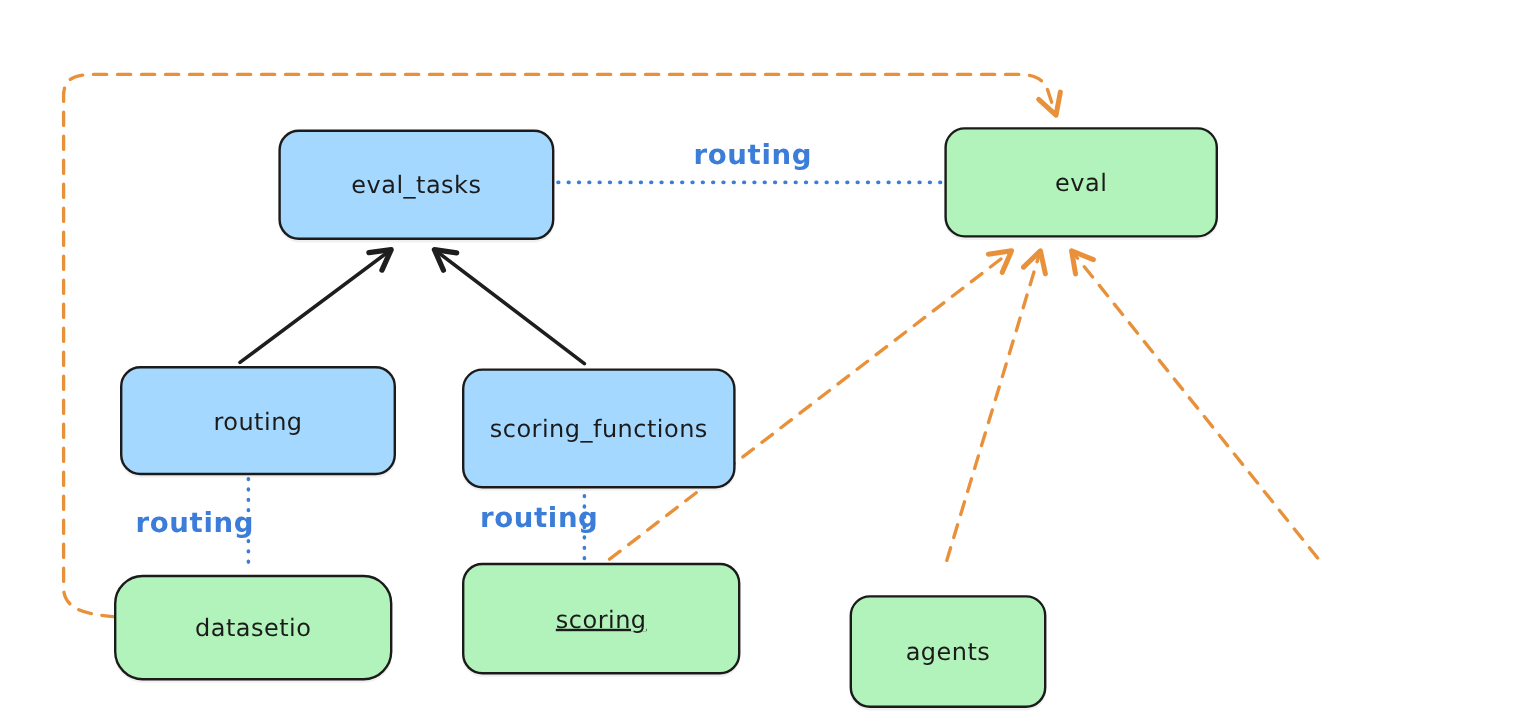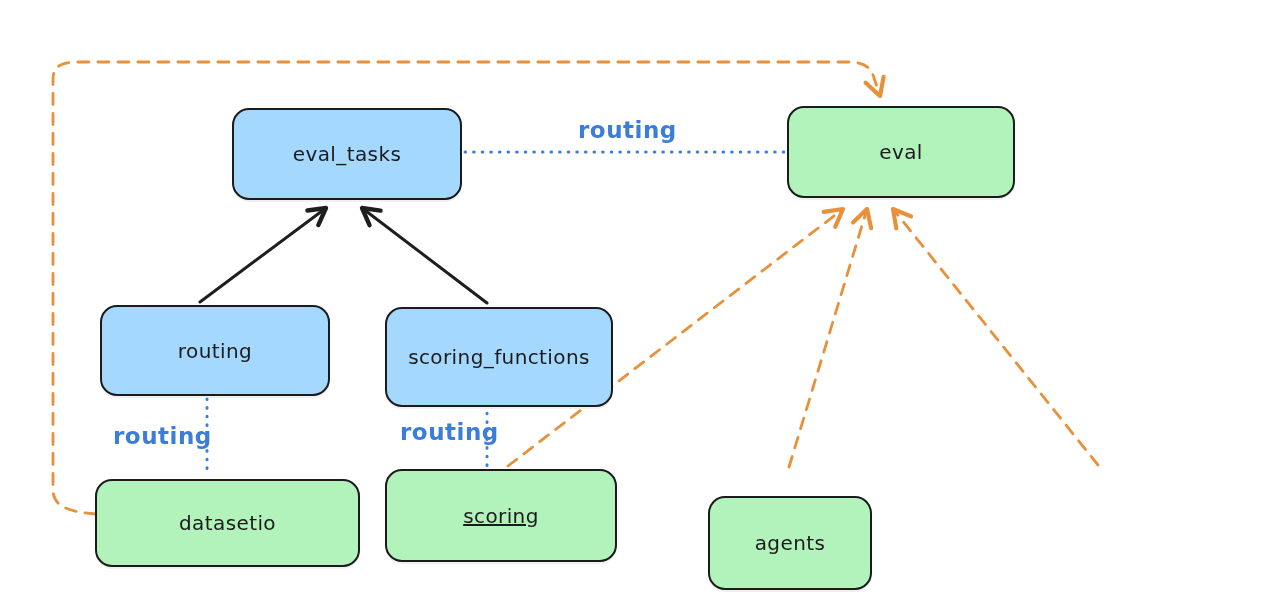--- a/index.html
+++ b/index.html
@@ -74,21 +74,21 @@
     letter-spacing: 0.5px;
     color: var(--routing-blue);
     white-space: nowrap;
   }
 
   
   #n-eval-tasks        { left: 232px; top: 108px; width: 230px; height: 92px; }
   #n-eval              { left: 787px; top: 106px; width: 228px; height: 92px; }
   #n-datasets          { left: 100px; top: 305px; width: 230px; height: 91px; }
   #n-scoring-functions { left: 385px; top: 307px; width: 228px; height: 100px; }
-  #n-datasetio         { left:  95px; top: 479px; width: 265px; height: 88px; }
+  #n-datasetio         { left:  95px; top: 479px; width: 232px; height: 88px; border-radius: 24px; }
   #n-scoring           { left: 385px; top: 469px; width: 232px; height: 93px; text-decoration: underline; }
   #n-agents            { left: 708px; top: 496px; width: 164px; height: 94px; }
   #n-inference         { left: 987px; top: 468px; width: 200px; height: 94px; }
 
   #lbl-routing-top    { left: 578px; top: 117px; }
   #lbl-routing-left   { left: 113px; top: 423px; }
   #lbl-routing-mid    { left: 400px; top: 419px; }
 </style>
 </head>
 <body>

